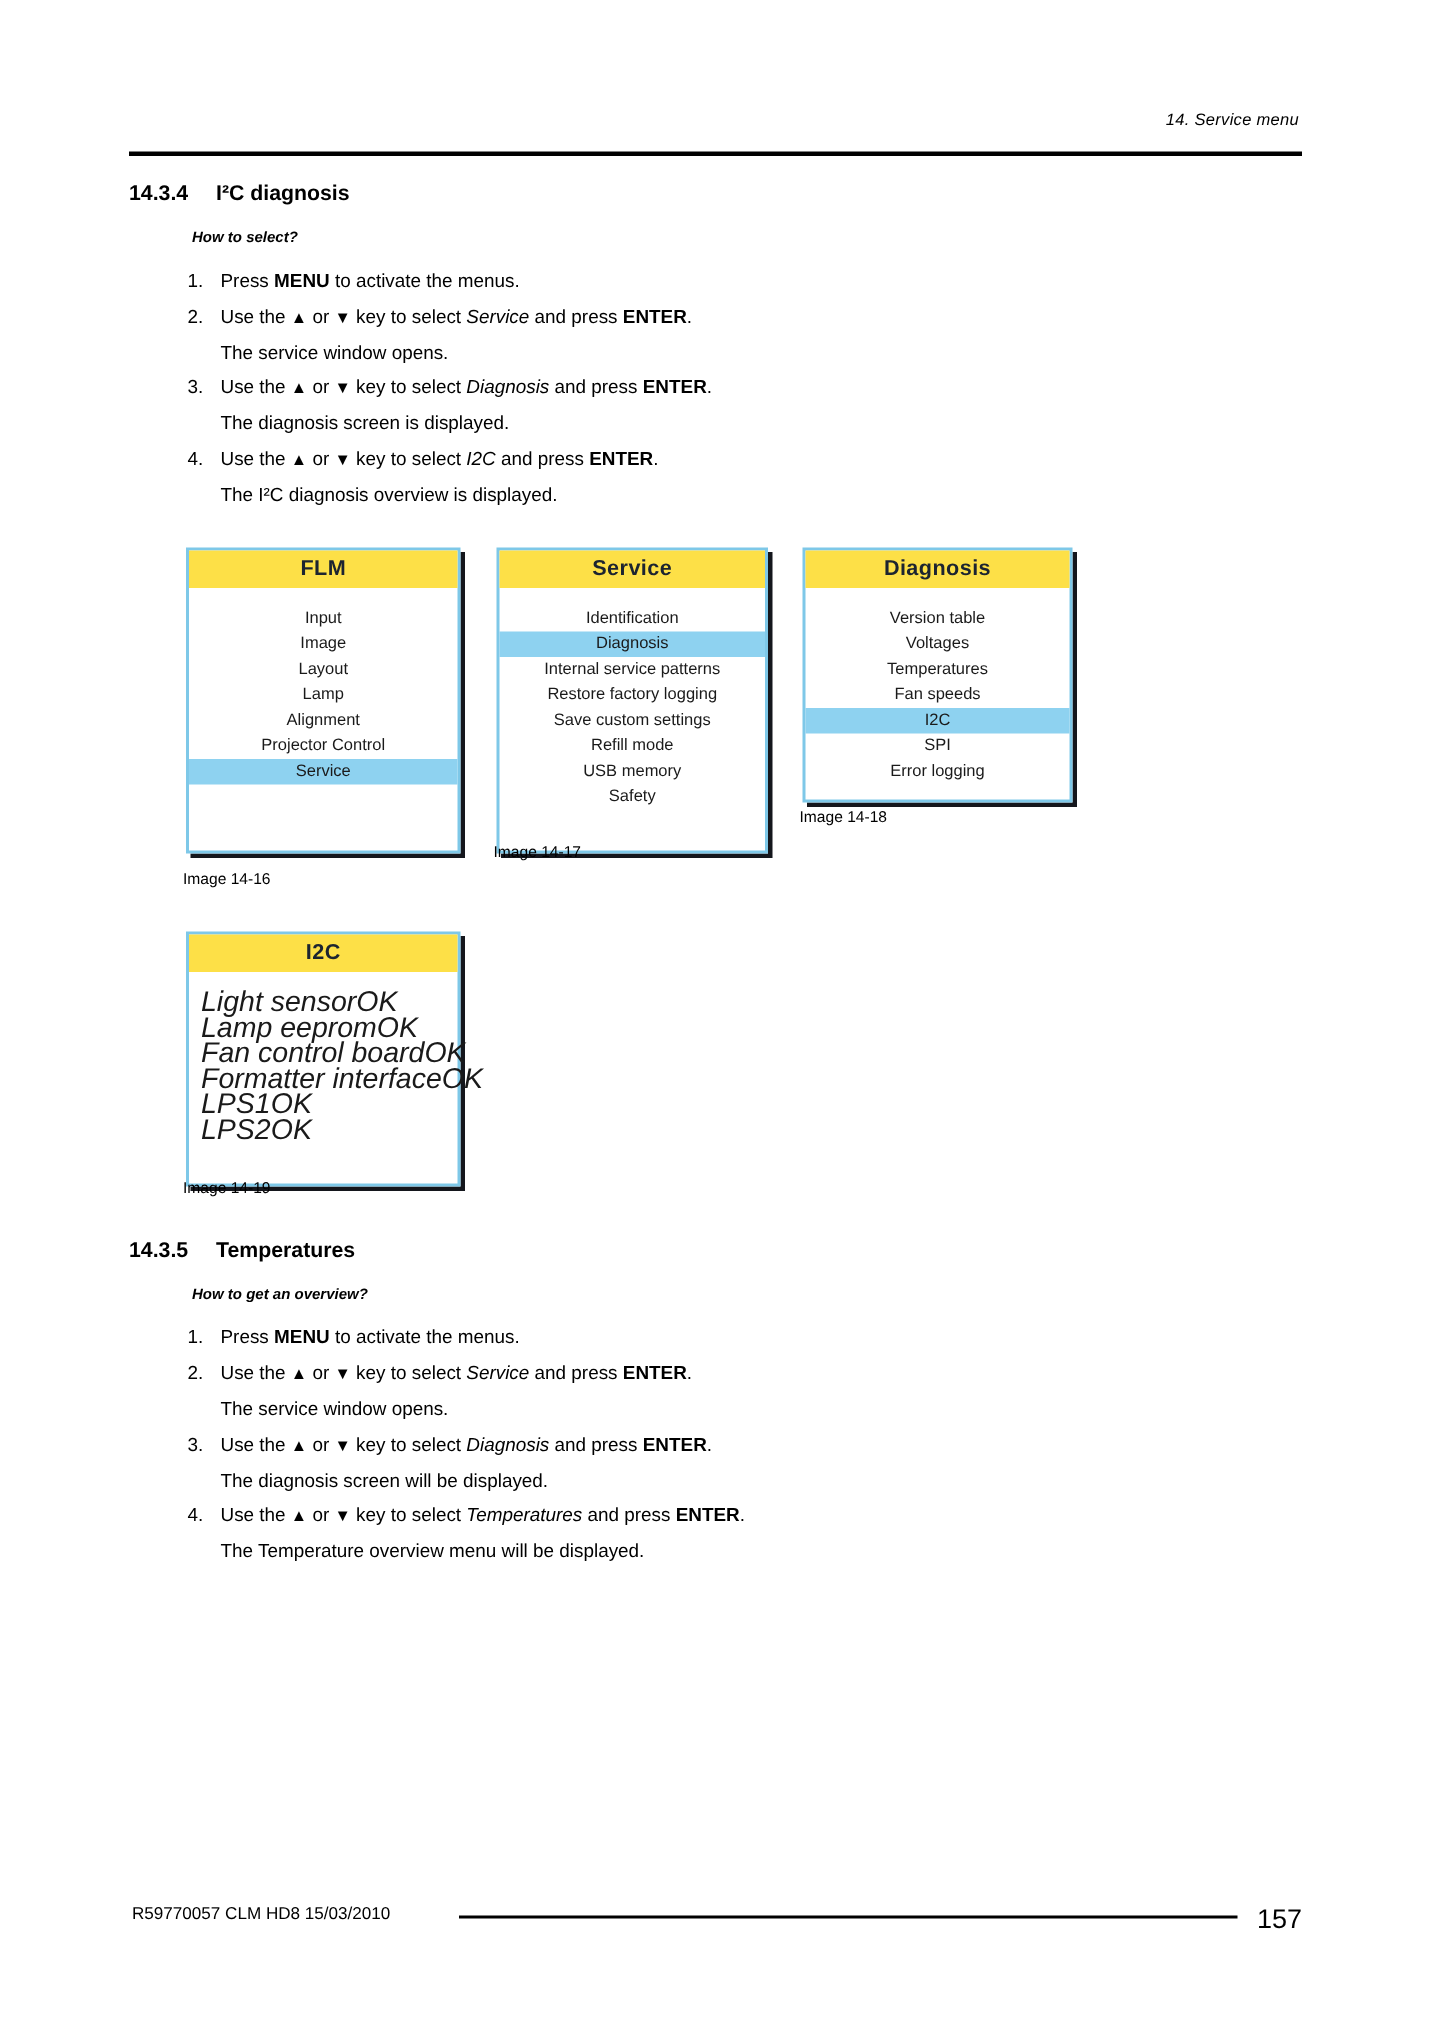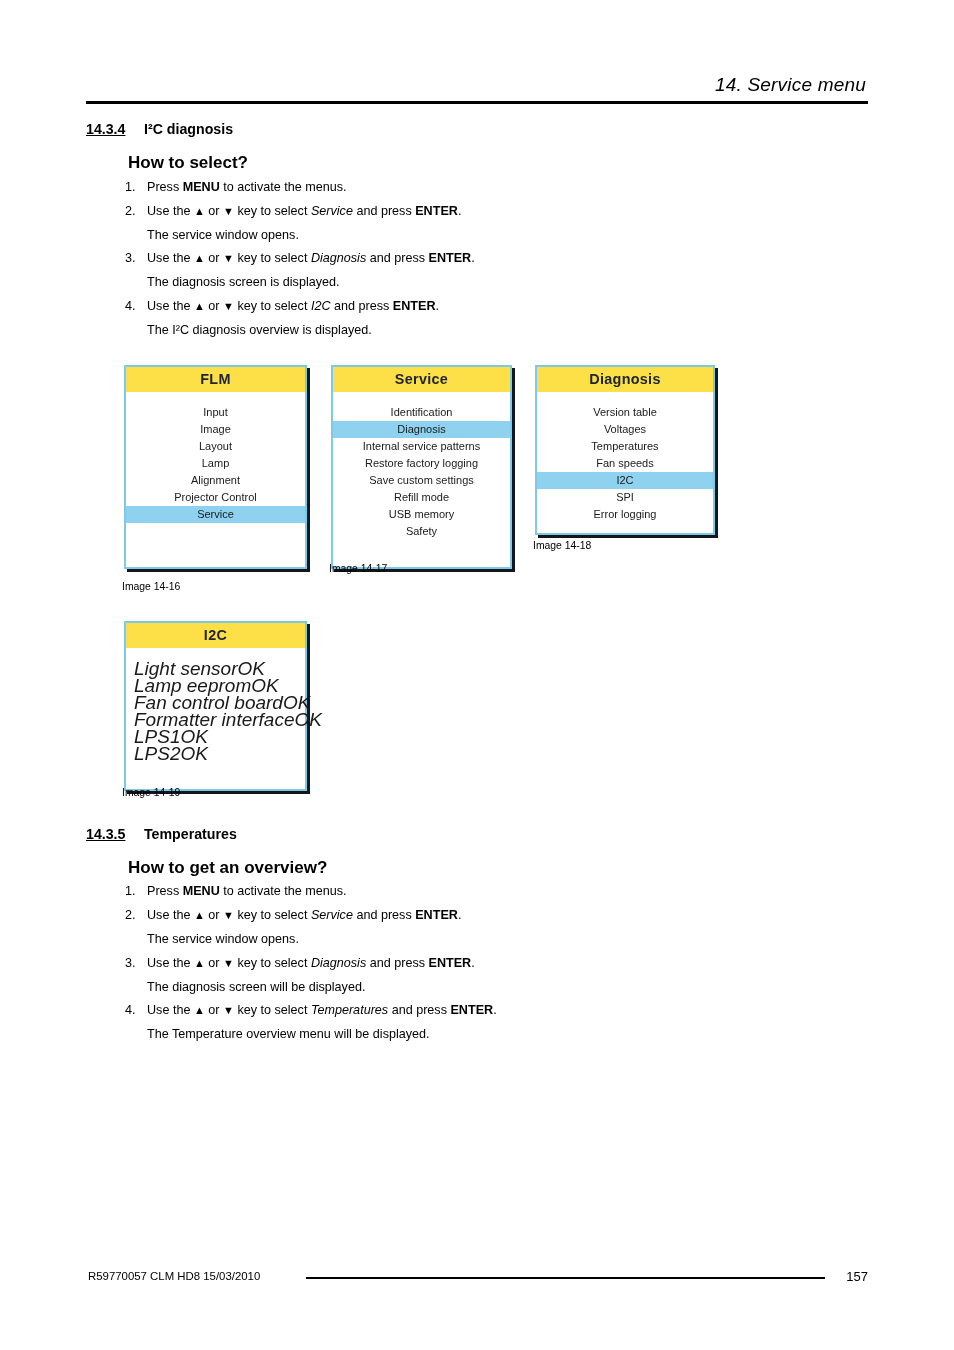--- a/index.html
+++ b/index.html
@@ -22,47 +22,48 @@
     width: 954px;
     height: 1350px;
   }
 
   
   .header-title {
     position: absolute;
     right: 88px;
     top: 74px;
     font-style: italic;
-    font-size: 19px;
+    font-size: 11px;
     letter-spacing: 0.2px;
     white-space: nowrap;
   }
   .header-rule {
     position: absolute;
     left: 86px;
     top: 101px;
     width: 782px;
     height: 2.6px;
     background: #000000;
   }
 
   
   .sec-heading {
     position: absolute;
     font-weight: bold;
     font-size: 14.2px;
     white-space: nowrap;
   }
-  .sec-num { display: inline-block; width: 58px; text-decoration: underline; }
+  .sec-num { display: inline-block; width: 58px; }
 
   .sub-heading {
     position: absolute;
     font-weight: bold;
-    font-size: 17px;
-    white-space: nowrap;
+    font-size: 10px;
+    white-space: nowrap;
+    font-style: italic;
   }
 
   
   .step {
     position: absolute;
     font-size: 12.6px;
     white-space: nowrap;
     line-height: 1;
   }
   .step-num {
@@ -152,21 +153,21 @@
     left: 306px;
     top: 1277px;
     width: 519px;
     height: 1.6px;
     background: #000000;
   }
   .footer-page {
     position: absolute;
     right: 86px;
     top: 1269px;
-    font-size: 13px;
+    font-size: 18px;
   }
 </style>
 </head>
 <body>
 
 <div class="page">
 
   <div class="header-title">14.  Service menu</div>
   <div class="header-rule"></div>
 

